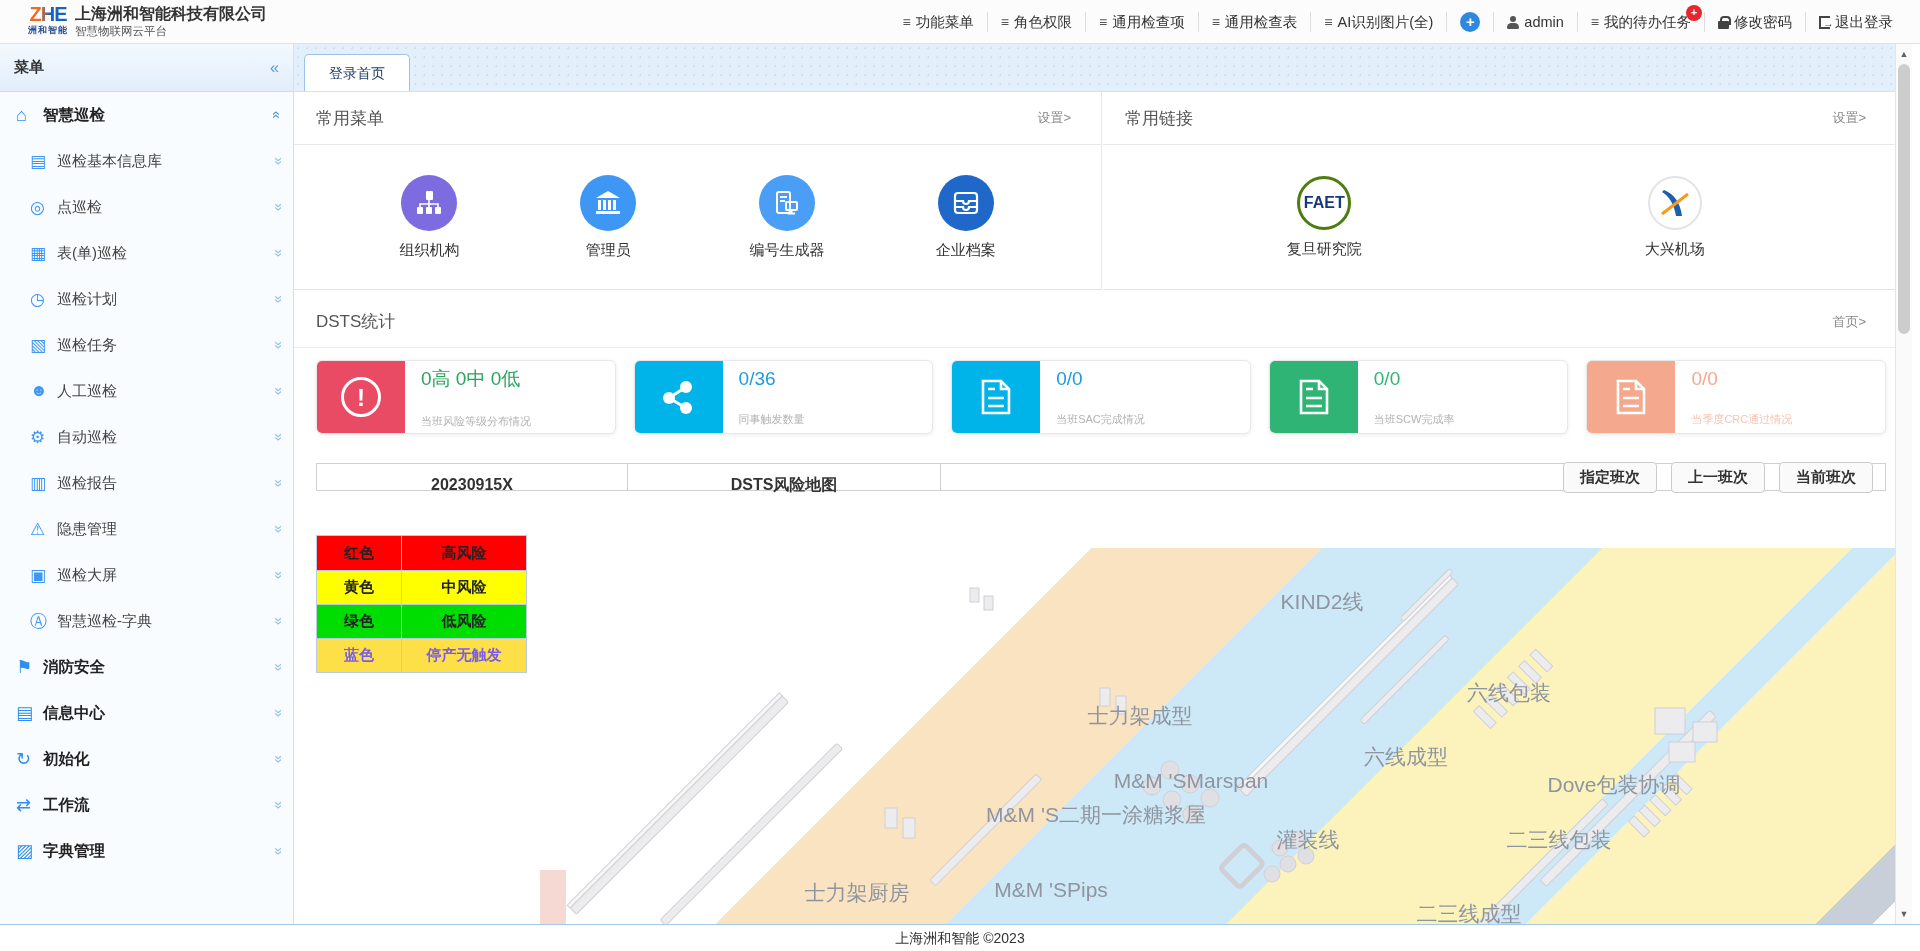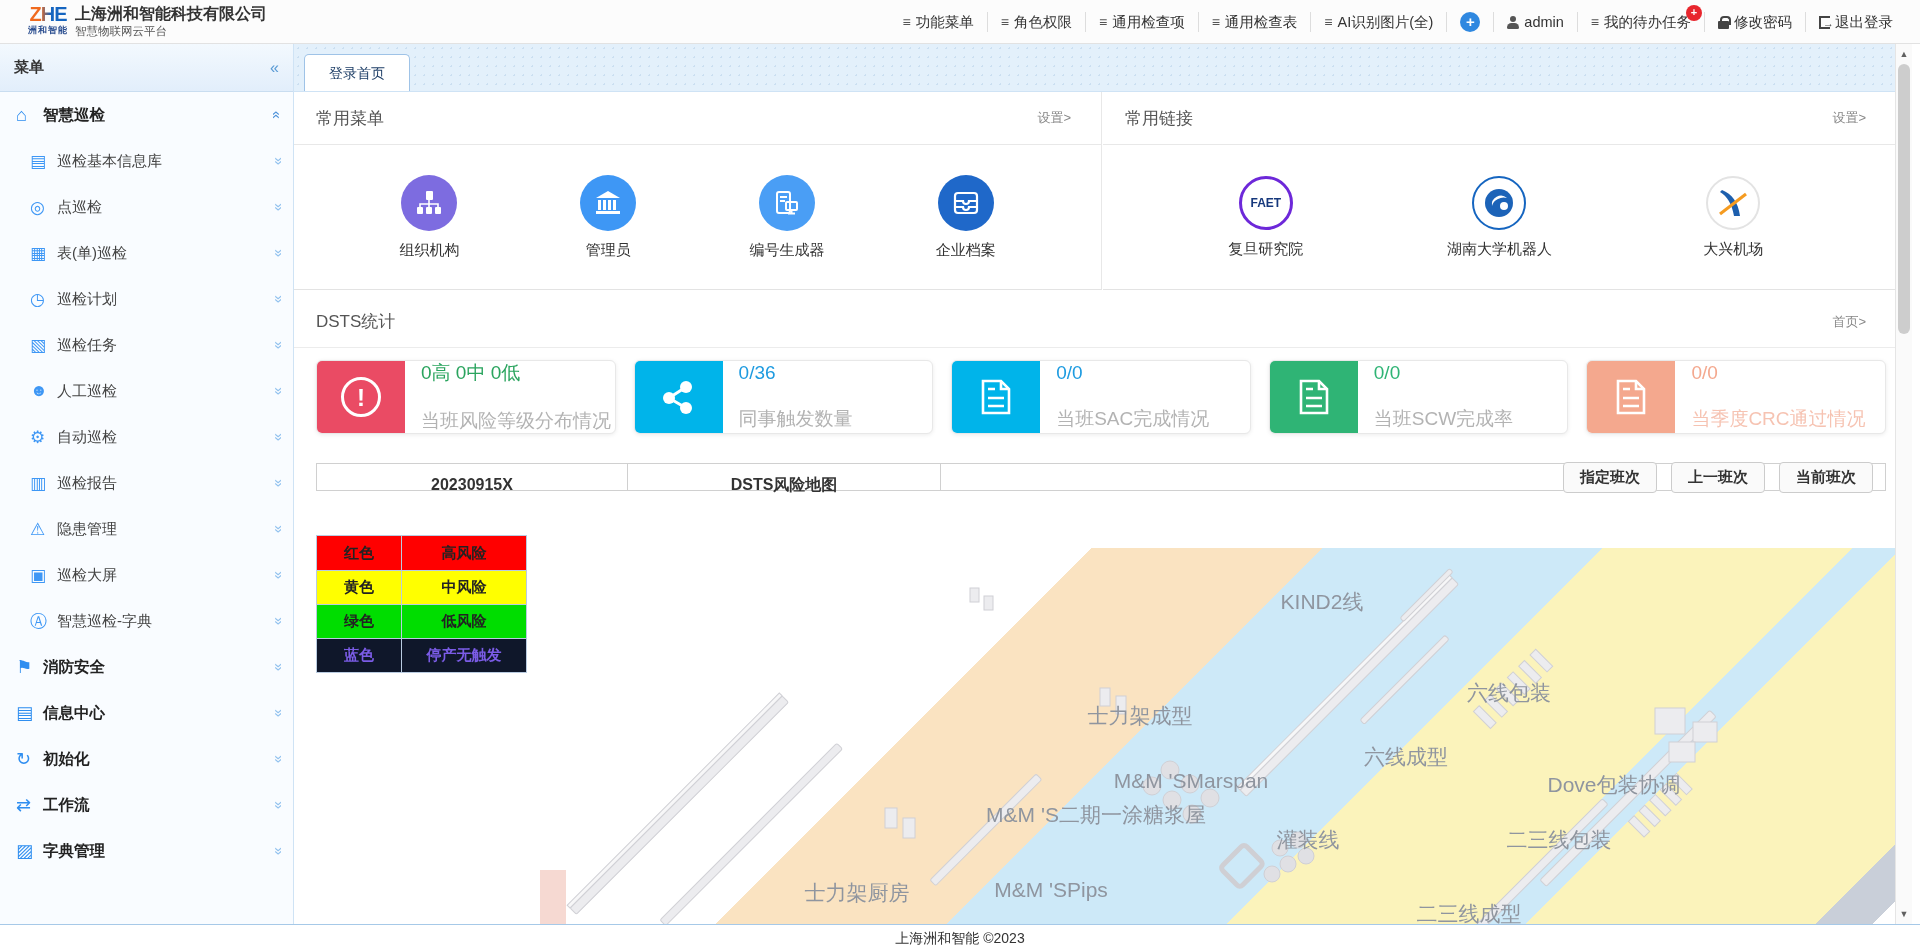--- a/index.html
+++ b/index.html
@@ -78,21 +78,21 @@
 
   
   #dstsHead { position:absolute; left:0; top:204px; width:1602px; height:52px;
     display:flex; align-items:center; justify-content:space-between; padding:0 30px 0 22px; border-bottom:1px solid #ececec;}
   #cardsRow { position:absolute; left:22px; top:268px; width:1570px; height:76px; display:flex; gap:18px;}
   .stat-card { flex:1; height:74px; border:1px solid #e8e8e8; border-radius:6px; background:#fff;
     box-shadow:0 1px 4px rgba(0,0,0,.08); display:flex; overflow:hidden;}
   .stat-ico { width:88px; height:100%; flex:none; display:flex; align-items:center; justify-content:center;}
   .stat-txt { display:flex; flex-direction:column; justify-content:center; padding-left:16px; gap:22px;}
   .stat-val { font-size:19px; }
-  .stat-sub { font-size:19px; color:#b3b3b3; white-space:nowrap;}
+  .stat-sub { font-size:11px; color:#b3b3b3; white-space:nowrap;}
   .warn-circle { width:40px; height:40px; border:3px solid #fff; border-radius:50%; color:#fff;
     font-size:24px; font-weight:bold; text-align:center; line-height:36px;}
 
   
   #shiftRow { position:absolute; left:22px; top:371px; width:1570px; height:28px;
     border:1px solid #d0d0d0; display:flex; background:#fff;}
   .shift-cell { border-right:1px solid #d0d0d0; text-align:center; font-weight:bold; font-size:16px;
     color:#333; line-height:41px;}
   .shift-c1 { width:311px; } .shift-c2 { width:313px; }
   .shift-c3 { flex:1; border-right:none; display:flex; align-items:center; justify-content:flex-end; padding-right:12px; gap:14px;}
@@ -347,34 +347,24 @@
     </div>
   </div>
 
   <div id="panelB">
     <div class="panel-head">
       <span class="panel-title">常用链接</span>
       <span class="settings-link">设置&gt;</span>
     </div>
     <div class="icon-row">
       <div class="app-item">
-        <div class="logo-circle" style="border:3px solid #6d28d9; font-size:12px; font-weight:bold; color:#16387c;">
+        <div class="logo-circle" style="border:3px solid #4d7c0f; font-size:16px; font-weight:bold; color:#16387c;">
           <span>FAET</span>
         </div>
         <div class="app-label">复旦研究院</div>
-      </div>
-      <div class="app-item">
-        <div class="logo-circle" style="border:2px solid #1565c0;">
-          <svg width="40" height="40" viewBox="0 0 40 40">
-              <circle cx="20" cy="20" r="14" fill="#1c63b8"></circle>
-              <path d="M13 23 a9 9 0 0 1 15 -8 a11 11 0 0 0 -9 1 a10 10 0 0 0 -6 7 z" fill="#fff"></path>
-              <circle cx="25" cy="23" r="4" fill="#fff"></circle>
-            </svg>
-        </div>
-        <div class="app-label">湖南大学机器人</div>
       </div>
       <div class="app-item">
         <div class="logo-circle" style="border:2px solid #e3e3e3;">
           <svg width="42" height="42" viewBox="0 0 42 42">
               <path d="M10 8 c10 4 16 12 18 26 l-6 0 c-2-12 -7-20 -14-24 z" fill="#1d5fae"></path>
               <path d="M8 32 L34 12" stroke="#f59b20" stroke-width="3" fill="none"></path>
             </svg>
         </div>
         <div class="app-label">大兴机场</div>
       </div>
@@ -471,21 +461,21 @@
       <div class="leg-c leg-c2" style="color: rgb(34, 34, 34);">高风险</div>
     </div>
     <div class="leg-row" style="background: rgb(255, 255, 0);">
       <div class="leg-c leg-c1" style="color: rgb(34, 34, 34);">黄色</div>
       <div class="leg-c leg-c2" style="color: rgb(34, 34, 34);">中风险</div>
     </div>
     <div class="leg-row" style="background: rgb(0, 221, 0);">
       <div class="leg-c leg-c1" style="color: rgb(34, 34, 34);">绿色</div>
       <div class="leg-c leg-c2" style="color: rgb(34, 34, 34);">低风险</div>
     </div>
-    <div class="leg-row" style="background: #0f172a;">
+    <div class="leg-row" style="background: #fde047;">
       <div class="leg-c leg-c1" style="color: rgb(123, 92, 230);">蓝色</div>
       <div class="leg-c leg-c2" style="color: rgb(123, 92, 230);">停产无触发</div>
     </div>
   </div>
 
   <div id="map">
     <svg id="mapSvg" width="1356" height="376" viewBox="0 0 1356 376">
       <g fill="#ececef" stroke="#d0d0d5" stroke-width="1">
 
         <g transform="translate(30,360) rotate(-45)">

